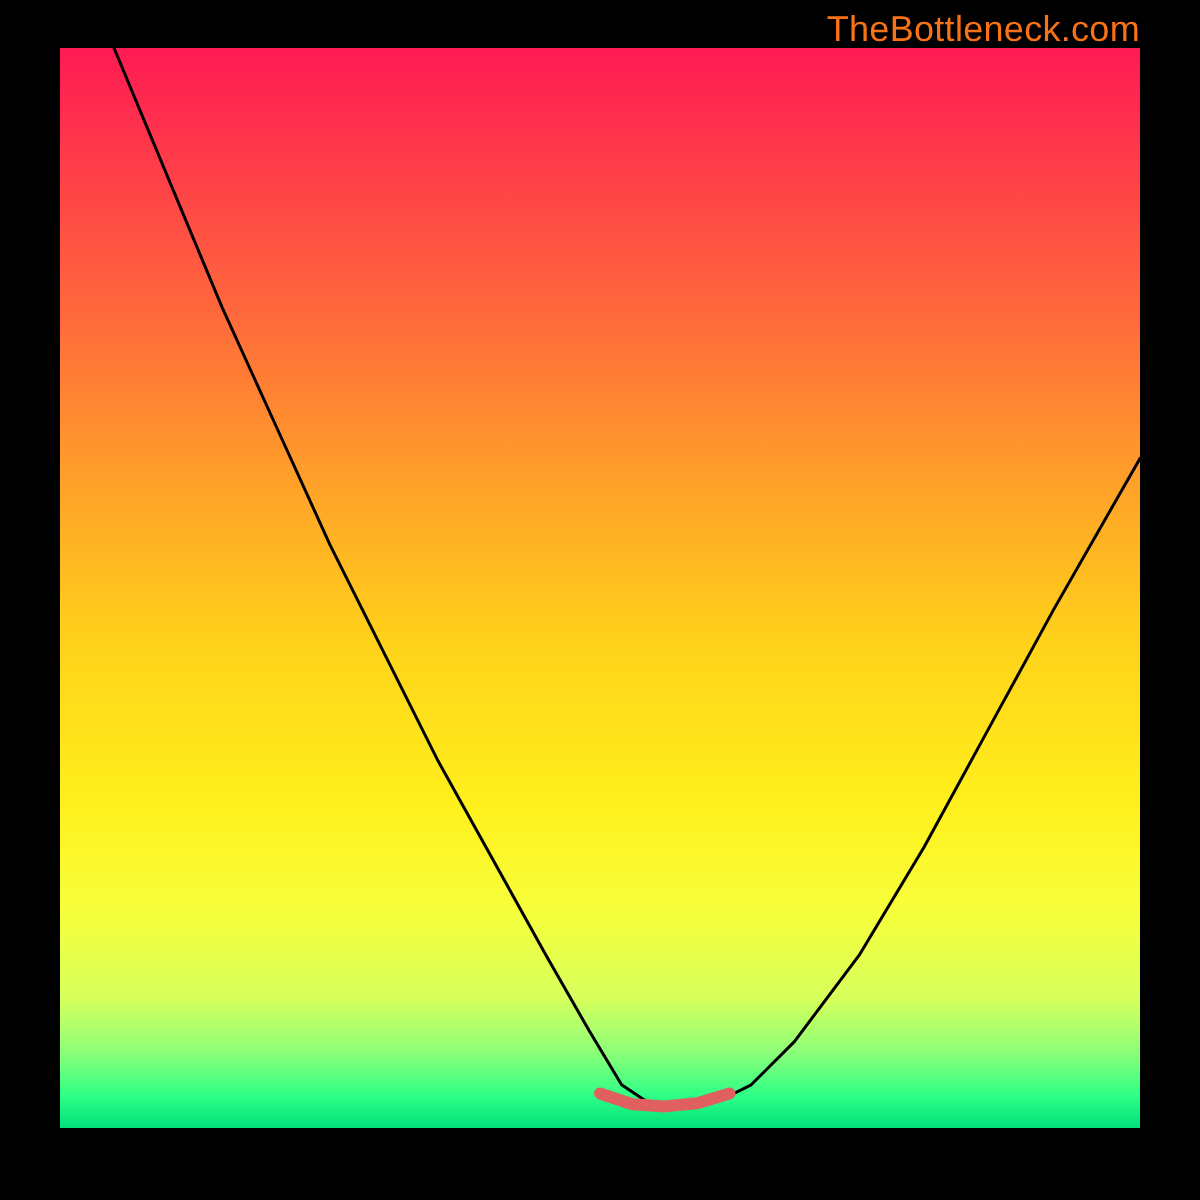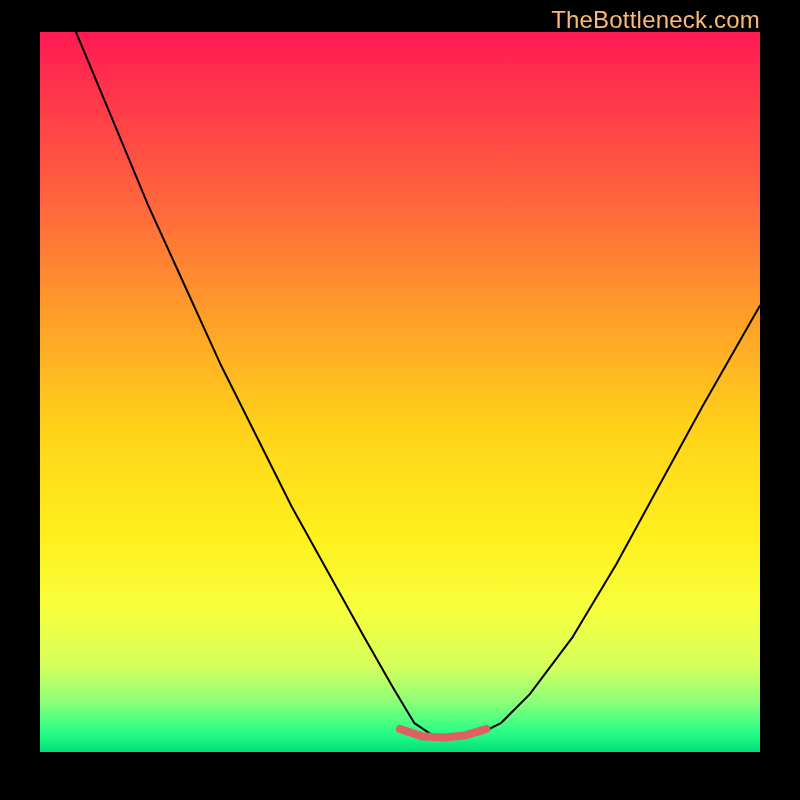--- a/index.html
+++ b/index.html
@@ -34,21 +34,21 @@
       #d6ff5c 88%,
       #8cff78 93%,
       #2eff86 97%,
       #00e07a 100%
     );
   }
   .watermark {
     position: absolute;
     top: 6px;
     right: 40px;
-    color: #fdba74;
+    color: #f97316;
     font-size: 24px;
     font-weight: 500;
     letter-spacing: 0.2px;
     user-select: none;
   }
   svg.curve {
     position: absolute;
     left: 0;
     top: 0;
     width: 720px;

